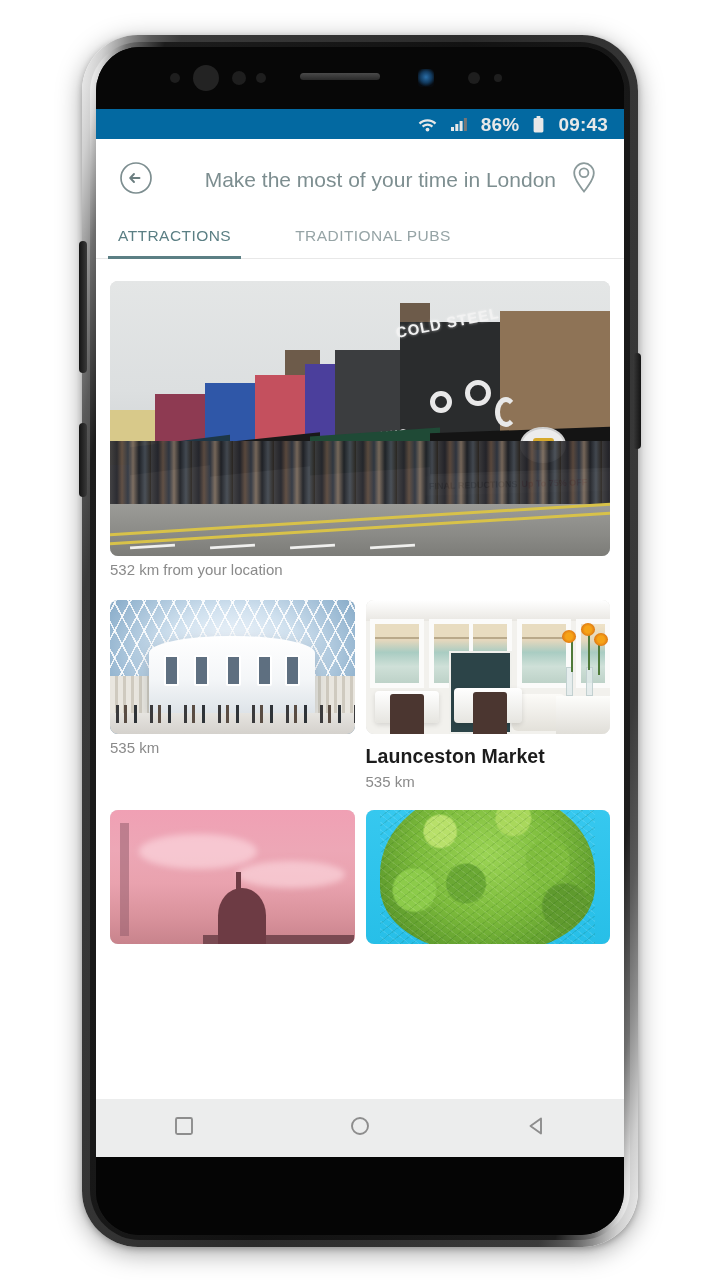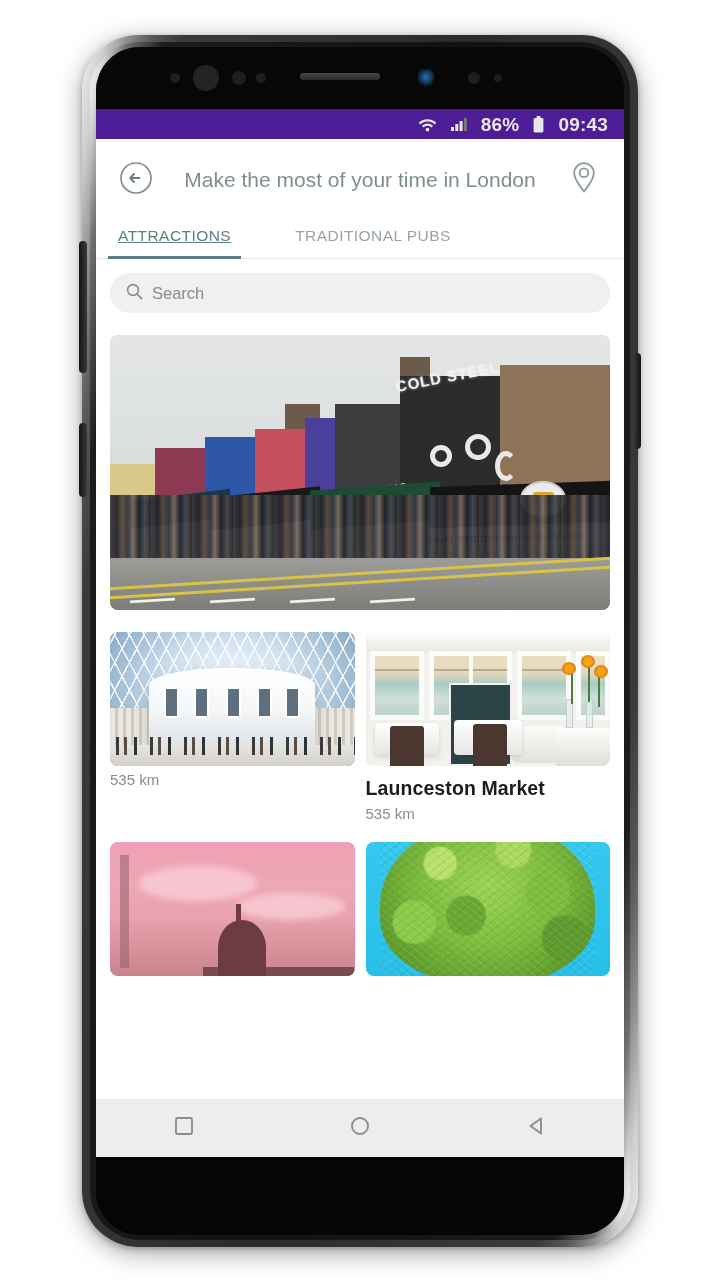--- a/index.html
+++ b/index.html
@@ -117,21 +117,21 @@
     position: absolute;
     left: 0; top: 62px;
     width: 528px; height: 1048px;
     background: #ffffff;
     overflow: hidden;
   }
 
   
   .statusbar {
     height: 30px;
-    background: #4c1d95;
+    background: #0369a1;
     display: flex;
     align-items: center;
     justify-content: flex-end;
     padding-right: 16px;
     gap: 14px;
   }
   .sb-text {
     color: #e8e8e8;
     font-size: 19px;
     font-weight: bold;
@@ -143,21 +143,21 @@
   
   .appbar {
     height: 82px;
     background: #ffffff;
     display: flex;
     align-items: center;
     padding: 0 18px;
   }
   .appbar-title {
     flex: 1;
-    text-align: center;
+    text-align: right;
     color: #7d8e90;
     font-size: 21px;
     line-height: 26px;
     padding: 0 6px;
   }
   .icon-btn {
     width: 44px; height: 44px;
     display: flex; align-items: center; justify-content: center;
     flex: 0 0 44px;
   }
@@ -179,21 +179,21 @@
     white-space: nowrap;
   }
   .tab.active { color: #5b7f84; }
   .tab.active::after {
     content: "";
     position: absolute;
     left: 0; right: 0; bottom: -1px;
     height: 3px;
     background: #5b7f84;
   }
-  #tab0 { margin-left: 8px; text-decoration: underline; }
+  #tab0 { margin-left: 8px; }
   #tab1 { margin-left: 48px; }
   #tab2 { margin-left: 44px; }
 
   
   .content {
     height: 865px;
     background: #ffffff;
     padding: 0 14px;
     overflow: hidden;
   }
@@ -591,29 +591,20 @@
           </div>
         </div>
 
         <div class="tabs">
           <div class="tab active" id="tab0">ATTRACTIONS</div>
           <div class="tab" id="tab2">TRADITIONAL PUBS</div>
         </div>
 
         <div class="content">
 
-          <div class="searchbar">
-            <span>
-              <svg width="17" height="17" viewBox="0 0 17 17">
-                <circle cx="7" cy="7" r="5.4" fill="none" stroke="#8c8c8c" stroke-width="1.6"></circle>
-                <path d="M11.1 11.1L15.6 15.6" stroke="#8c8c8c" stroke-width="1.6" stroke-linecap="round"></path>
-              </svg>
-            </span>
-            <span class="search-placeholder">Search</span>
-          </div>
 
           <div class="card-full">
             <div class="thumb thumb-lg">
               <div class="art">
                 <div class="camden-sky"></div>
                 <div class="cm-chimney1"></div>
                 <div class="cm-chimney2"></div>
                 <div class="bldg cm-b1"></div>
                 <div class="bldg cm-b2"></div>
                 <div class="bldg cm-b3"></div>
@@ -639,20 +630,21 @@
                 <div class="cm-crowd"></div>
                 <div class="cm-road"></div>
                 <div class="cm-yellow1"></div>
                 <div class="cm-yellow2"></div>
                 <div class="cm-dash" style="left:4%;  width:9%;"></div>
                 <div class="cm-dash" style="left:20%; width:9%;"></div>
                 <div class="cm-dash" style="left:36%; width:9%;"></div>
                 <div class="cm-dash" style="left:52%; width:9%;"></div>
               </div>
             </div>
+            <div class="card-sub">532 km from your location</div>
           </div>
 
           <div class="grid-row">
 
             <div class="grid-cell">
               <div class="thumb thumb-sm">
                 <div class="art">
                   <div class="bm-roof"></div>
                   <div class="bm-colL"></div>
                   <div class="bm-colR"></div>

